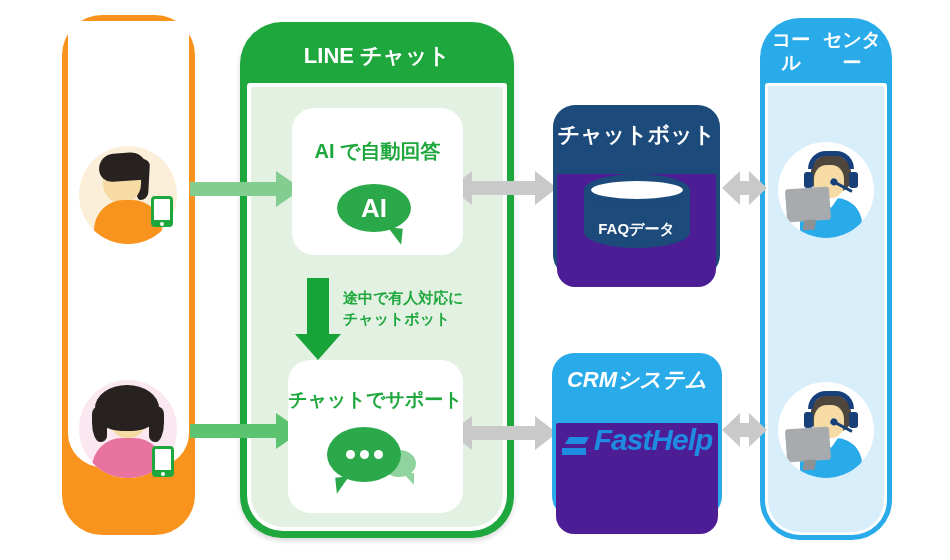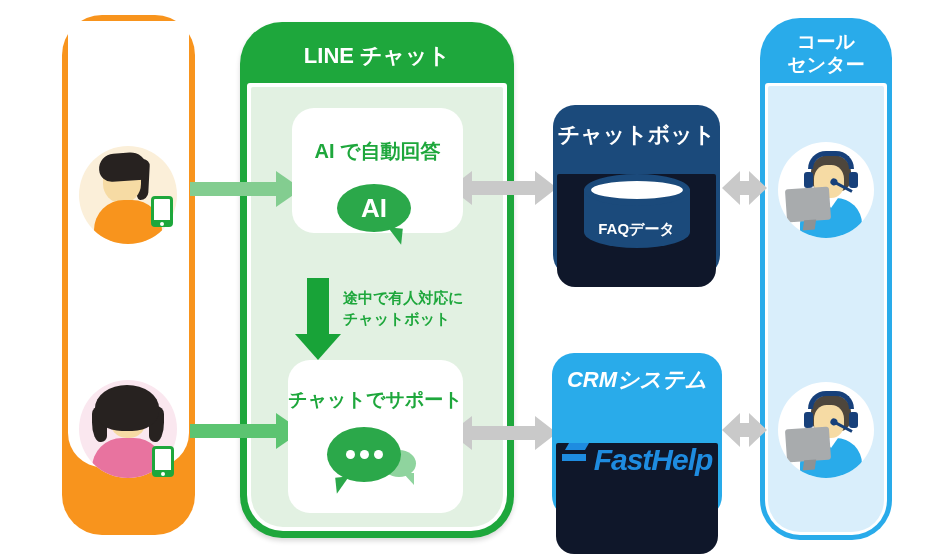--- a/index.html
+++ b/index.html
@@ -13,27 +13,27 @@
   .col-customer .col-head{height:62px;font-size:21px;}
   .col-customer .col-body{background:#fff;height:446px;border-radius:4px 4px 34px 34px;}
 
   .col-line{left:240px;top:22px;width:274px;height:516px;background:#1EA73C;border-radius:42px;padding:7px;
             box-shadow:0 3px 5px rgba(0,0,0,0.15);}
   .col-line .col-head{height:54px;font-size:22px;}
   .col-line .col-body{background:#fff;height:448px;border-radius:3px 3px 36px 36px;padding:4px;box-sizing:border-box;}
   .col-line .col-inner{background:#E2F1E2;width:100%;height:100%;border-radius:2px 2px 32px 32px;}
 
   .col-callcenter{left:760px;top:18px;width:132px;height:522px;background:#29ABEA;border-radius:40px;padding:5px;}
-  .col-callcenter .col-head{height:60px;font-size:19px;line-height:23px;flex-direction:column;}
+  .col-callcenter .col-head{height:60px;font-size:19px;line-height:23px;flex-direction:row;font-family:Liberation Mono, monospace;}
   .col-callcenter .col-body{background:#fff;height:452px;border-radius:3px 3px 35px 35px;padding:3px;box-sizing:border-box;}
   .col-callcenter .col-inner{background:#D9EEFB;width:100%;height:100%;border-radius:2px 2px 32px 32px;}
 
   
   .card{position:absolute;background:#fff;border-radius:22px;z-index:5;}
-  .card-ai{left:292px;top:108px;width:171px;height:125px;}
+  .card-ai{left:292px;top:108px;width:171px;height:147px;}
   .card-chat{left:288px;top:360px;width:175px;height:153px;}
   .card-title{margin-top:30px;text-align:center;color:#1EA73C;font-weight:bold;font-size:20px;}
   .card-chat .card-title{margin-top:27px;font-size:19px;}
 
   
   .ai-bubble{position:absolute;left:45px;top:76px;width:74px;height:48px;background:#2BA84A;border-radius:50%;
              display:flex;align-items:center;justify-content:center;color:#fff;font-weight:bold;font-size:26px;}
   .ai-bubble::after{content:"";position:absolute;right:9px;bottom:-12px;width:0;height:0;
              border-top:16px solid #2BA84A;border-left:15px solid transparent;transform:rotate(6deg);}
 
@@ -50,38 +50,38 @@
   
   .switch-note{position:absolute;left:343px;top:287px;color:#1EA73C;font-weight:bold;font-size:15px;line-height:21px;z-index:4;}
   .arrow-down{position:absolute;left:295px;top:278px;width:46px;height:82px;z-index:4;}
   .arrow-down .shaft{position:absolute;left:12px;top:0;width:22px;height:58px;background:#18A338;}
   .arrow-down .head{position:absolute;left:0;top:56px;width:0;height:0;
              border-top:26px solid #18A338;border-left:23px solid transparent;border-right:23px solid transparent;}
 
   
   .sbox{position:absolute;box-sizing:border-box;border-radius:22px;padding:4px;z-index:5;}
   .sbox-head{display:flex;align-items:center;justify-content:center;color:#fff;font-weight:bold;font-size:22px;}
-  .sbox-body{background:#0f172a;border-radius:2px 2px 18px 18px;}
+  .sbox-body{background:#4c1d95;border-radius:2px 2px 18px 18px;}
   .box-chatbot{left:553px;top:105px;width:167px;height:172px;background:#1B4A7B;}
   .box-chatbot .sbox-head{height:51px;}
   .box-chatbot .sbox-body{height:113px;}
   .box-crm{left:552px;top:353px;width:170px;height:165px;background:#29ABEA;font-style:italic;}
   .box-crm .sbox-head{height:46px;}
   .box-crm .sbox-body{height:111px;}
 
   
   .db{position:relative;width:106px;height:74px;margin:14px auto 0;}
   .db-body{position:absolute;left:0;top:15px;width:106px;height:59px;background:#1B4A7B;
            border-radius:0 0 53px 53px / 0 0 16px 16px;}
   .db-top{position:absolute;left:0;top:0;width:106px;height:32px;background:#fff;border:7px solid #1B4A7B;
            border-radius:50%;box-sizing:border-box;}
   .db-label{position:absolute;left:0;bottom:9px;width:100%;text-align:center;color:#fff;font-weight:bold;font-size:15px;}
 
   
-  .fh-logo{display:flex;align-items:flex-start;justify-content:center;margin-top:40px;}
+  .fh-logo{display:flex;align-items:flex-end;justify-content:center;margin-top:20px;}
   .fh-mark{position:relative;width:27px;height:20px;margin-right:5px;}
   .fh-mark::before{content:"";position:absolute;left:5px;top:0;width:20px;height:7px;background:#1E8CE0;transform:skewX(-30deg);}
   .fh-mark::after{content:"";position:absolute;left:0;top:11px;width:24px;height:7px;background:#1E8CE0;}
   .fh-text{color:#1E8CE0;font-weight:bold;font-size:30px;letter-spacing:-1px;}
 
   
   .arrow-right{position:absolute;width:112px;height:36px;z-index:2;}
   .arrow-right .shaft{position:absolute;left:0;top:11px;width:86px;height:14px;}
   .arrow-right .head{position:absolute;left:86px;top:0;width:0;height:0;
       border-top:18px solid transparent;border-bottom:18px solid transparent;}

